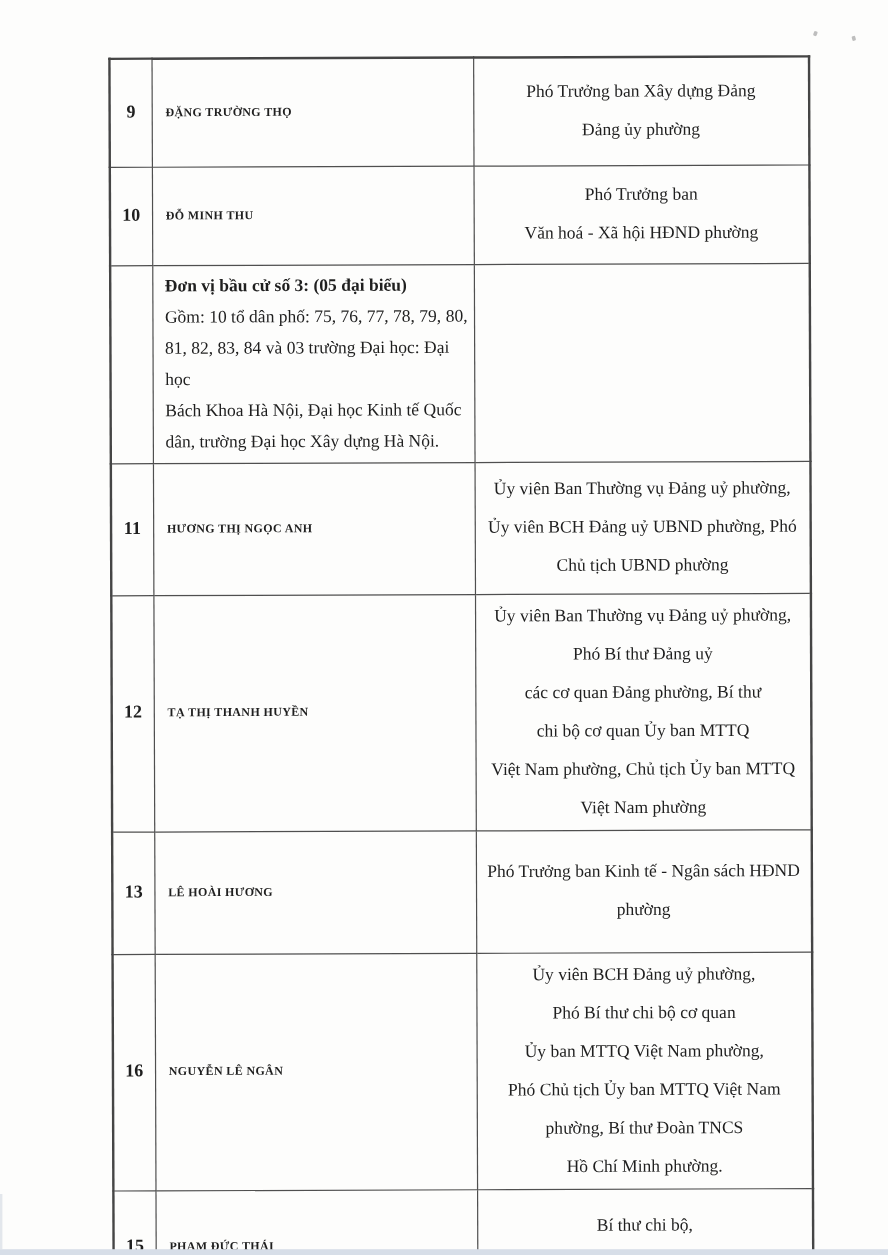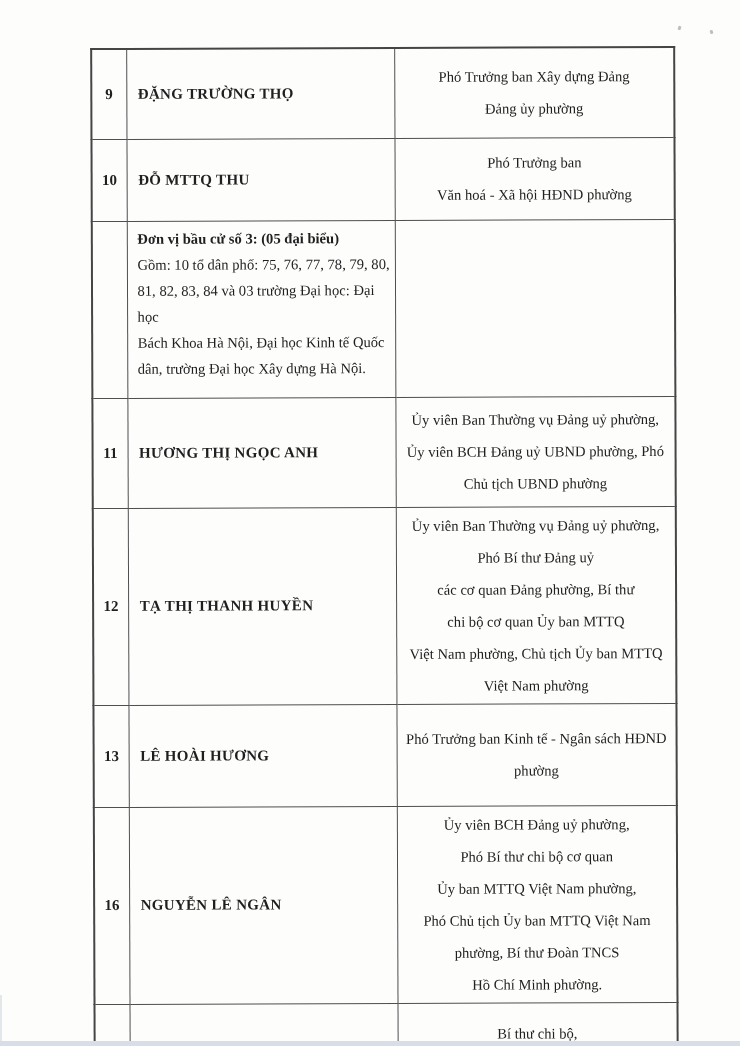--- a/index.html
+++ b/index.html
@@ -72,32 +72,32 @@
 
   td.no {
     text-align: center;
     font-weight: bold;
     font-size: 15px;
   }
   td.name {
     padding-left: 11px;
     padding-right: 16px;
     font-weight: bold;
-    font-size: 15px;
+    font-size: 10px;
     letter-spacing: .3px;
   }
   td.pos {
     text-align: center;
     font-size: 14.6px;
     line-height: 32px;
     padding: 2px 3px;
     white-space: pre-line;
   }
   td.seccell {
-    padding: 4px 4px 16px 10px;
+    padding: 4px 4px 4px 10px;
     font-size: 14.6px;
     line-height: 26px;
     vertical-align: middle;
   }
   .sec-title { font-weight: bold; }
   .sec-body  { white-space: pre-line; }
 </style>
 </head>
 <body>
 
@@ -116,21 +116,21 @@
     <tbody>
         <tr class="r9">
       <td class="no">9</td>
       <td class="name">ĐẶNG TRƯỜNG THỌ</td>
       <td class="pos">Phó Trưởng ban Xây dựng Đảng
 Đảng ủy phường</td>
     </tr>
 
     <tr class="r10">
       <td class="no">10</td>
-      <td class="name">ĐỖ MTTQ THU</td>
+      <td class="name">ĐỖ MINH THU</td>
       <td class="pos">Phó Trưởng ban
 Văn hoá - Xã hội HĐND phường</td>
     </tr>
 
     <tr class="sec">
       <td class="no"></td>
       <td class="seccell">
         <div class="sec-title">Đơn vị bầu cử số 3: (05 đại biểu)</div>
         <div class="sec-body">Gồm: 10 tổ dân phố: 75, 76, 77, 78, 79, 80,
 81, 82, 83, 84 và 03 trường Đại học: Đại học

